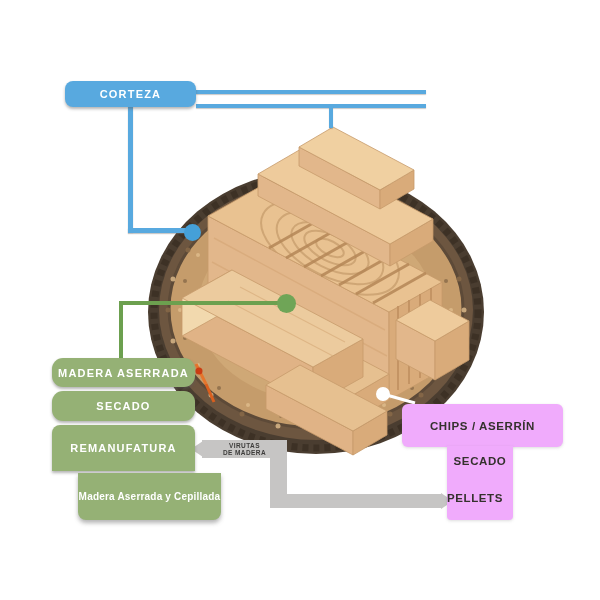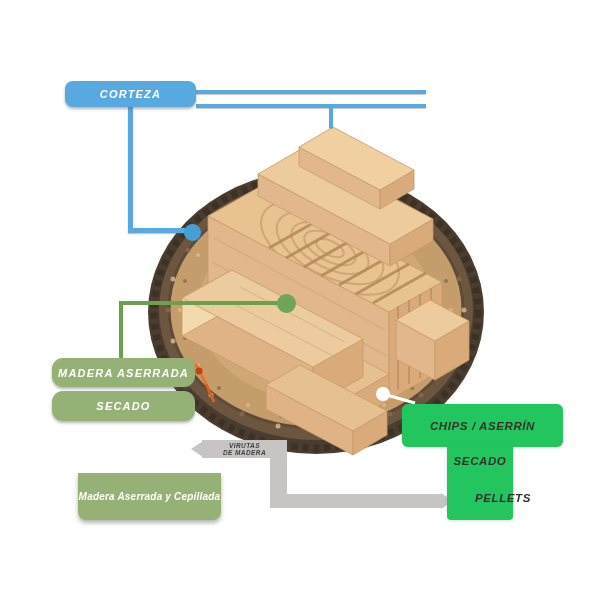--- a/index.html
+++ b/index.html
@@ -1,19 +1,18 @@
 <!DOCTYPE html>
 <html><head>
 <meta charset="utf-8">
 <style>
   html,body{margin:0;padding:0;background:#ffffff;}
   .stage{
     position:relative;width:600px;height:600px;background:#ffffff;overflow:hidden;
     font-family:"Liberation Sans","DejaVu Sans",sans-serif;
-    font-style:italic;
   }
   .stage *{box-sizing:border-box;}
   svg.illus{position:absolute;left:0;top:0;width:600px;height:600px;}
 
   
   .pill{
     position:absolute;display:flex;align-items:center;justify-content:center;
     color:#ffffff;font-weight:bold;font-size:11px;letter-spacing:1.2px;
     border-radius:8px;text-align:center;
     box-shadow:0 2px 3px rgba(90,90,90,.45);
@@ -51,28 +50,28 @@
     display:flex;flex-direction:column;align-items:center;justify-content:center;
     color:#3d3c3b;font-weight:bold;font-size:6.5px;letter-spacing:.4px;line-height:1.15;text-align:center;}
   #band-vert{left:270px;top:457px;width:17px;height:38px;}
   #band-bottom{left:270px;top:494px;width:172px;height:14px;}
   .arrow-left{position:absolute;width:0;height:0;left:191px;top:441px;
     border-top:8px solid transparent;border-bottom:8px solid transparent;border-right:12px solid #c6c5c4;}
   .arrow-right{position:absolute;width:0;height:0;left:441px;top:493px;
     border-top:8px solid transparent;border-bottom:8px solid transparent;border-left:12px solid #c6c5c4;}
 
   
-  .wlabel{position:absolute;background:#22c55e;border-radius:6px;
+  .wlabel{position:absolute;background:#f0abfc;border-radius:6px;
     box-shadow:0 1px 3px rgba(120,120,120,.25);}
   #chips-box{left:402px;top:404px;width:161px;height:43px;
     display:flex;align-items:center;justify-content:center;}
   #right-col{left:447px;top:446px;width:66px;height:74px;border-radius:0 0 4px 4px;}
   .dark-text{color:#34312d;font-weight:bold;font-size:11.5px;letter-spacing:.6px;}
   #right-secado{position:absolute;left:0;top:9px;width:100%;text-align:center;}
-  #right-pellets{position:absolute;left:0;top:46px;width:100%;text-align:left;padding-left:28px;}
+  #right-pellets{position:absolute;left:0;top:46px;width:100%;text-align:left;}
 </style>
 </head>
 <body>
 
 <div class="stage">
 
   <svg class="illus" viewBox="0 0 600 600" aria-hidden="true">
     <defs>
       <clipPath id="t3top">
         <polygon points="261,186 442,282 389,312 208,216"></polygon>
@@ -224,20 +223,23 @@
   <div class="pill blue" id="box-corteza">
     <span>CORTEZA</span>
   </div>
 
   <div class="pill green" id="gb-0">
     <span>MADERA ASERRADA</span>
   </div>
   <div class="pill green" id="gb-1">
     <span>SECADO</span>
   </div>
+  <div class="pill green" id="gb-2">
+    <span>REMANUFATURA</span>
+  </div>
   <div class="pill green" id="gb-3">
     <span>Madera Aserrada y Cepillada</span>
   </div>
 
   <div class="wlabel dark-text" id="chips-box">
     <span>CHIPS / ASERRÍN</span>
   </div>
   <div class="wlabel" id="right-col">
     <span class="dark-text" id="right-secado">SECADO</span>
     <span class="dark-text" id="right-pellets">PELLETS</span>

